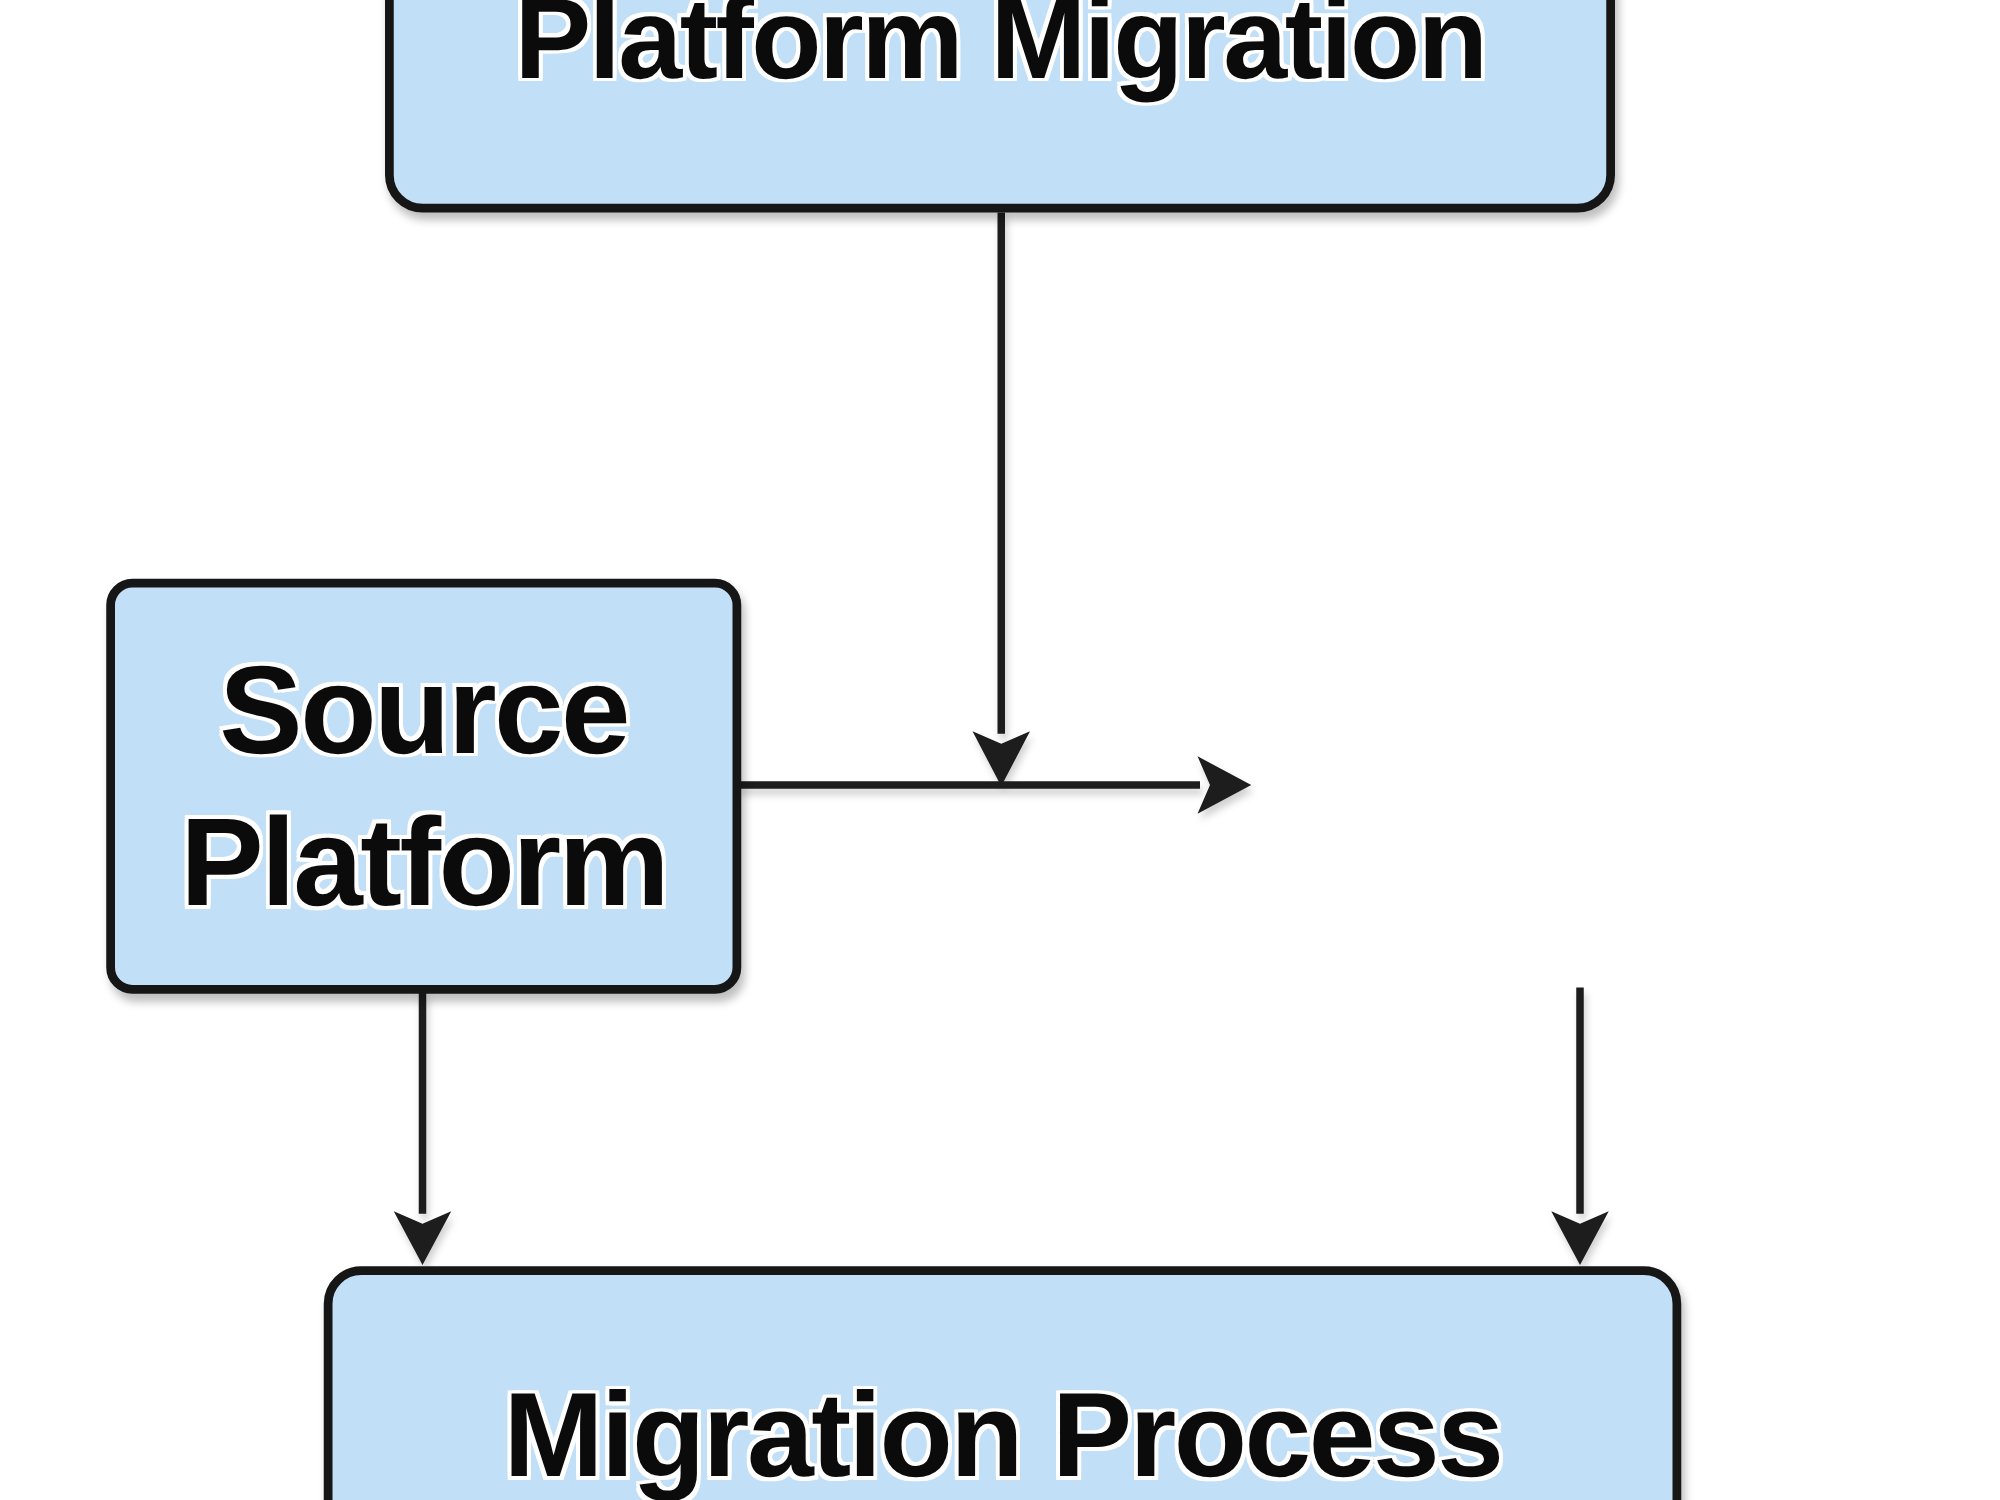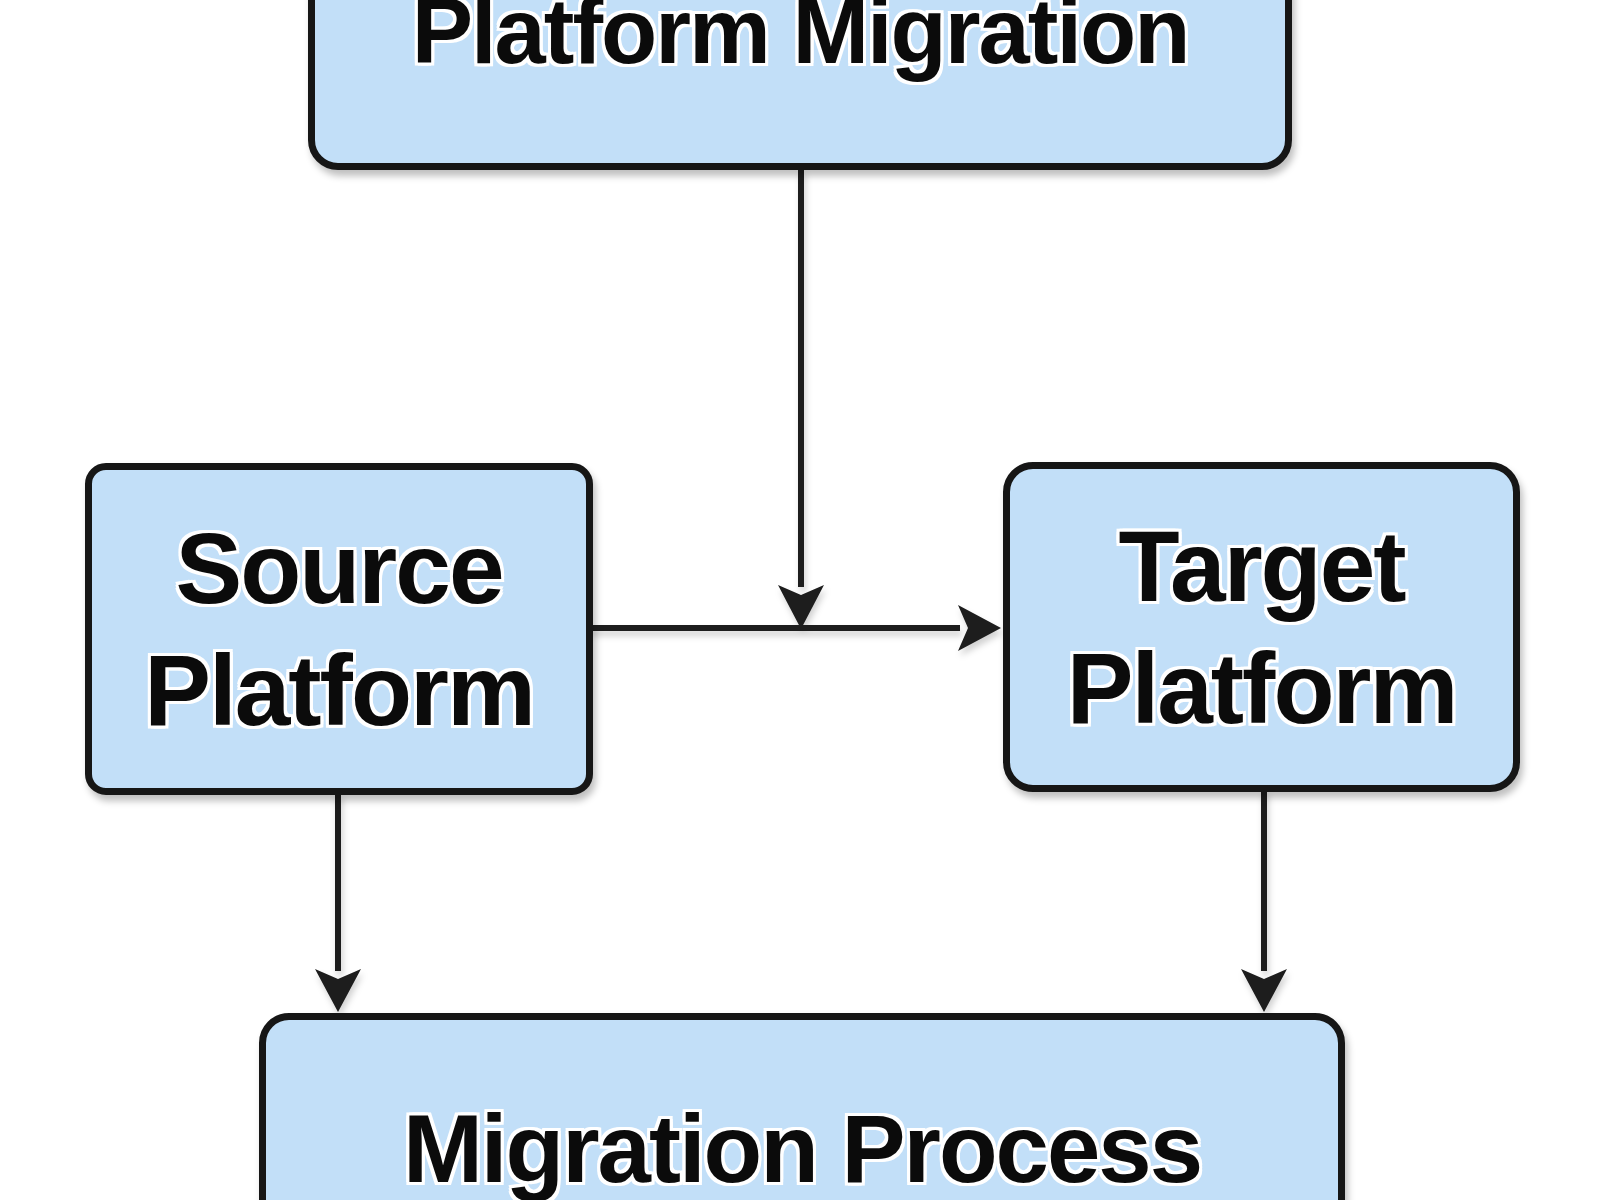--- a/index.html
+++ b/index.html
@@ -111,21 +111,18 @@
   </svg>
 
   <div class="node" id="node-platform-migration">
     <span class="node-label">Platform Migration</span>
   </div>
 
   <div class="node" id="node-source-platform">
     <span class="node-label">Source Platform</span>
   </div>
 
-  <div class="node" id="node-target-platform">
-    <span class="node-label">Target Platform</span>
-  </div>
 
   <div class="node" id="node-migration-process">
     <span class="node-label">Migration Process</span>
   </div>
 
 </div>
 
 </body></html>

